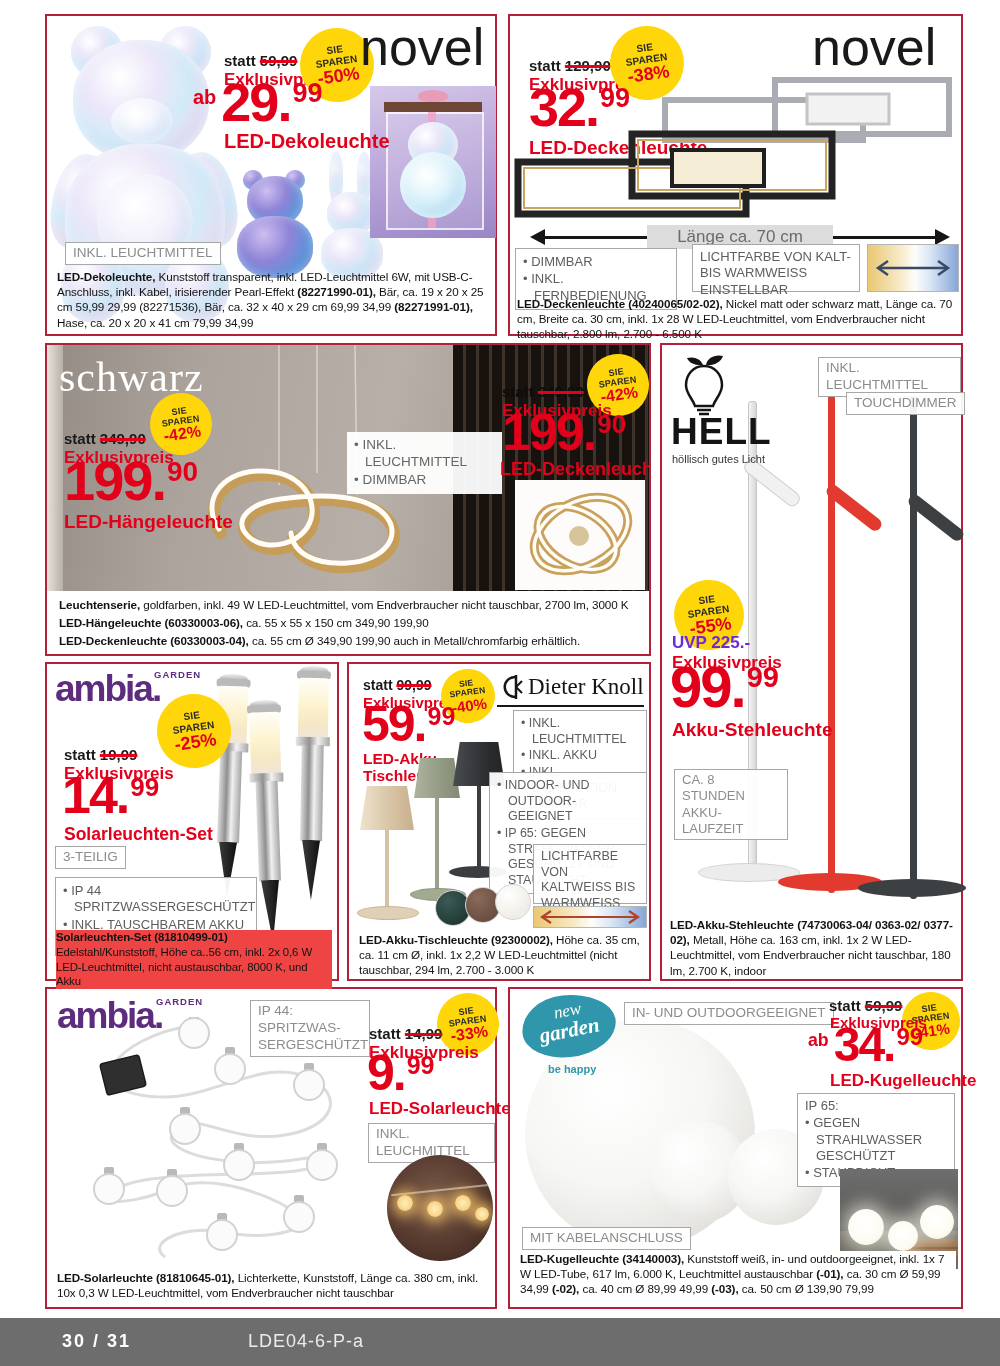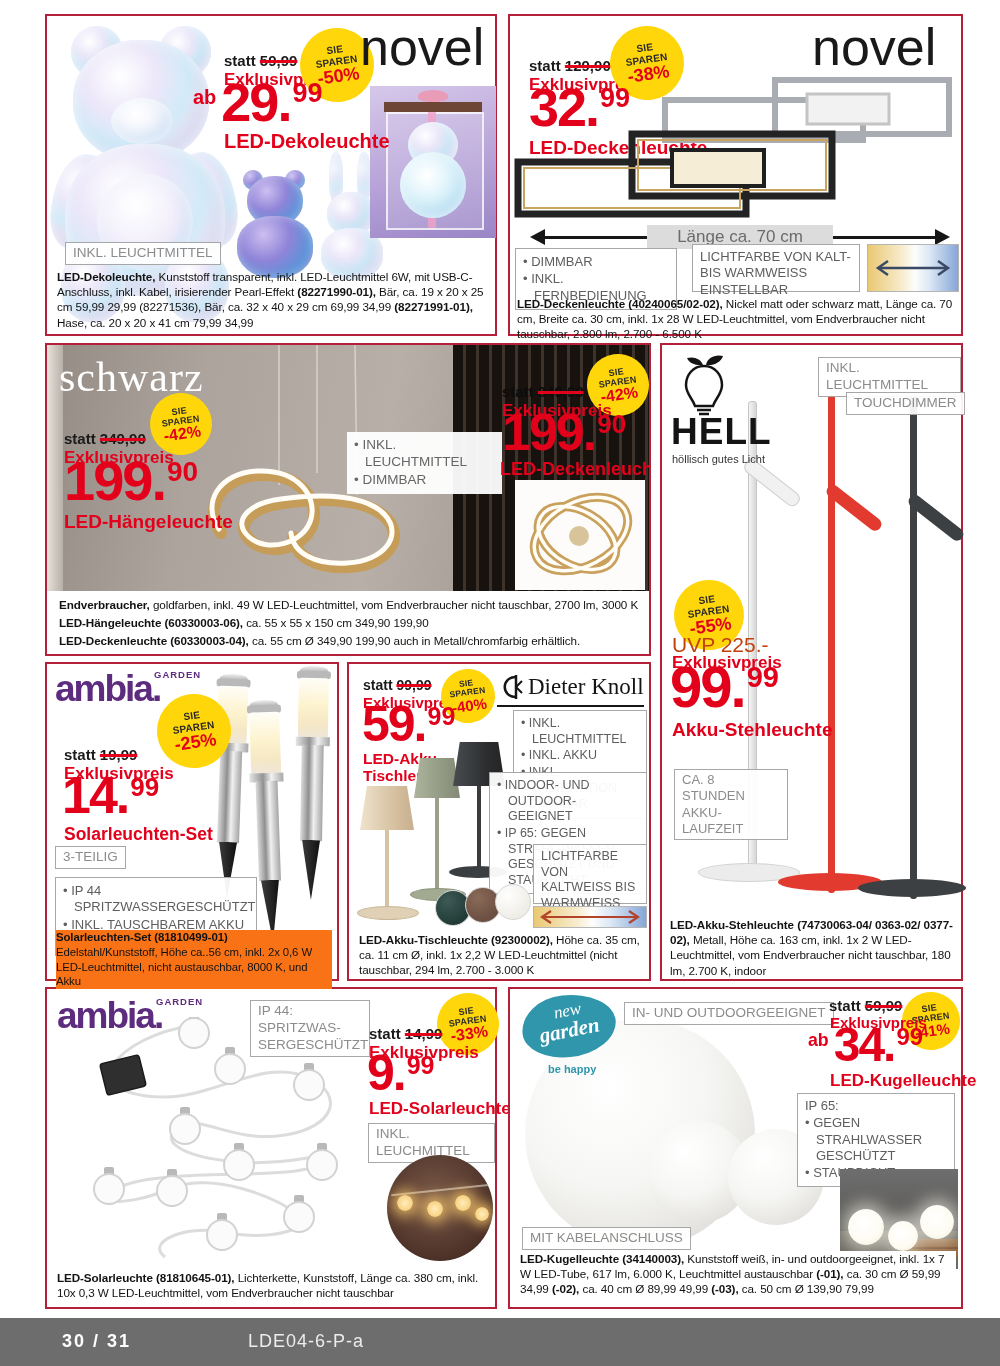--- a/index.html
+++ b/index.html
@@ -256,21 +256,21 @@
           <g fill="none">
             <ellipse cx="66" cy="54" rx="50" ry="32" transform="rotate(-28 66 54)" stroke="#c9a15c" stroke-width="9"></ellipse>
             <ellipse cx="62" cy="58" rx="42" ry="27" transform="rotate(30 62 58)" stroke="#c9a15c" stroke-width="9"></ellipse>
             <ellipse cx="66" cy="54" rx="50" ry="32" transform="rotate(-28 66 54)" stroke="#fffdf6" stroke-width="3.5"></ellipse>
             <ellipse cx="62" cy="58" rx="42" ry="27" transform="rotate(30 62 58)" stroke="#fffdf6" stroke-width="3.5"></ellipse>
             <circle cx="64" cy="56" r="10" fill="#d8c49a"></circle>
           </g>
         </svg>
       </div>
     </div>
-    <div class="bodytxt abs nowrap" style="left:12px;top:252px;width:588px"><span class="b">Endverbraucher, </span><span>goldfarben, inkl. 49 W LED-Leuchtmittel, vom Endverbraucher nicht tauschbar, 2700 lm, 3000 K</span></div>
+    <div class="bodytxt abs nowrap" style="left:12px;top:252px;width:588px"><span class="b">Leuchtenserie, </span><span>goldfarben, inkl. 49 W LED-Leuchtmittel, vom Endverbraucher nicht tauschbar, 2700 lm, 3000 K</span></div>
     <div class="bodytxt abs nowrap" style="left:12px;top:270px;width:588px"><span class="b">LED-Hängeleuchte (60330003-06), </span><span>ca. 55 x 55 x 150 cm 349,90 199,90</span></div>
     <div class="bodytxt abs nowrap" style="left:12px;top:288px;width:588px"><span class="b">LED-Deckenleuchte (60330003-04), </span><span>ca. 55 cm Ø 349,90 199,90  auch in Metall/chromfarbig erhältlich.</span></div>
   </div>
 
   <div class="pbox" style="left:660px;top:343px;width:303px;height:638px">
 
     <div>
       <div class="pole" style="left:86px;top:56px;height:476px;background:linear-gradient(90deg,#f4f4f4,#d6d6d6);border:1px solid #c6c6c6"></div>
       <div class="lamphead" style="left:84px;top:110px;width:64px;background:#f1f1f1;border:1px solid #cdcdcd;transform:rotate(38deg)"></div>
       <div class="lampbase" style="left:36px;top:518px;width:100px;height:17px;background:#ececec;border:1px solid #d2d2d2"></div>
@@ -293,21 +293,21 @@
     </svg>
     <div class="abs hell-word" style="left:9px;top:68px">HELL</div>
     <div class="abs hell-tag" style="left:10px;top:108px">höllisch gutes Licht</div>
     <div class="glabel" style="left:156px;top:12px">INKL. LEUCHTMITTEL</div>
     <div class="glabel" style="left:184px;top:47px">TOUCHDIMMER</div>
     <div class="badge" style="left:12px;top:235px;width:70px;height:70px">
       <span class="bt">SIE</span>
         <span class="bt">SPAREN</span>
       <span class="bv">-55%</span>
     </div>
-    <div class="abs" style="left:10px;top:288px;font-size:21px;font-weight:normal;color:#c2410c">UVP 225.-</div>
+    <div class="abs" style="left:10px;top:288px;font-size:17px;font-weight:bold;color:#6d28d9">UVP 225.-</div>
     <div class="abs excl" style="left:10px;top:308px">Exklusivpreis</div>
     <div class="abs price" style="left:8px;top:318px;font-size:58px">
       <span class="pi">99.</span>
         <span class="pd">99</span>
     </div>
     <div class="abs prod" style="left:10px;top:374px;font-size:19px">Akku-Stehleuchte</div>
     <div class="glabel" style="left:12px;top:424px;width:114px;font-size:13px">CA. 8 STUNDEN AKKU-LAUFZEIT</div>
     <div class="bodytxt abs" style="left:8px;top:572px;width:288px;background:#fff"><span class="b">LED-Akku-Stehleuchte (74730063-04/ 0363-02/ 0377-02), </span><span>Metall, Höhe ca. 163 cm, inkl. 1x 2 W LED-Leuchtmittel, vom Endverbraucher nicht tauschbar, 180 lm, 2.700 K, indoor</span></div>
   </div>
 
@@ -356,21 +356,21 @@
       <span class="pi">14.</span>
         <span class="pd">99</span>
     </div>
     <div class="abs prod" style="left:17px;top:160px;font-size:17.5px">Solarleuchten-Set</div>
     <div class="glabel" style="left:8px;top:182px">3-TEILIG</div>
     <div class="fbox" style="left:8px;top:213px;width:202px;z-index:3">
         <div class="bli">IP 44 SPRITZWASSERGESCHÜTZT</div>
         <div class="bli">INKL. TAUSCHBAREM AKKU</div>
         <div class="bli">INKL. LEUCHTMITTEL</div>
       </div>
-    <div class="bodytxt abs" style="left:9px;top:266px;width:276px;background:#f97316;z-index:4;font-size:11.4px"><span class="b">Solarleuchten-Set (81810499-01) </span><span>Edelstahl/Kunststoff, Höhe ca..56 cm, inkl. 2x 0,6 W LED-Leuchtmittel, nicht austauschbar, 8000 K, und Akku</span></div>
+    <div class="bodytxt abs" style="left:9px;top:266px;width:276px;background:#ef4444;z-index:4;font-size:11.4px"><span class="b">Solarleuchten-Set (81810499-01) </span><span>Edelstahl/Kunststoff, Höhe ca..56 cm, inkl. 2x 0,6 W LED-Leuchtmittel, nicht austauschbar, 8000 K, und Akku</span></div>
   </div>
 
   <div class="pbox" style="left:347px;top:662px;width:304px;height:319px">
     <div class="abs statt" style="left:14px;top:13px;font-size:14px">
       <span>statt</span> <span class="sv">99,99</span>
     </div>
     <div class="abs excl" style="left:14px;top:30px;font-size:15px">Exklusivpreis</div>
     <div class="badge sm" style="left:92px;top:5px;width:54px;height:54px">
       <span class="bt">SIE</span>
         <span class="bt">SPAREN</span>

